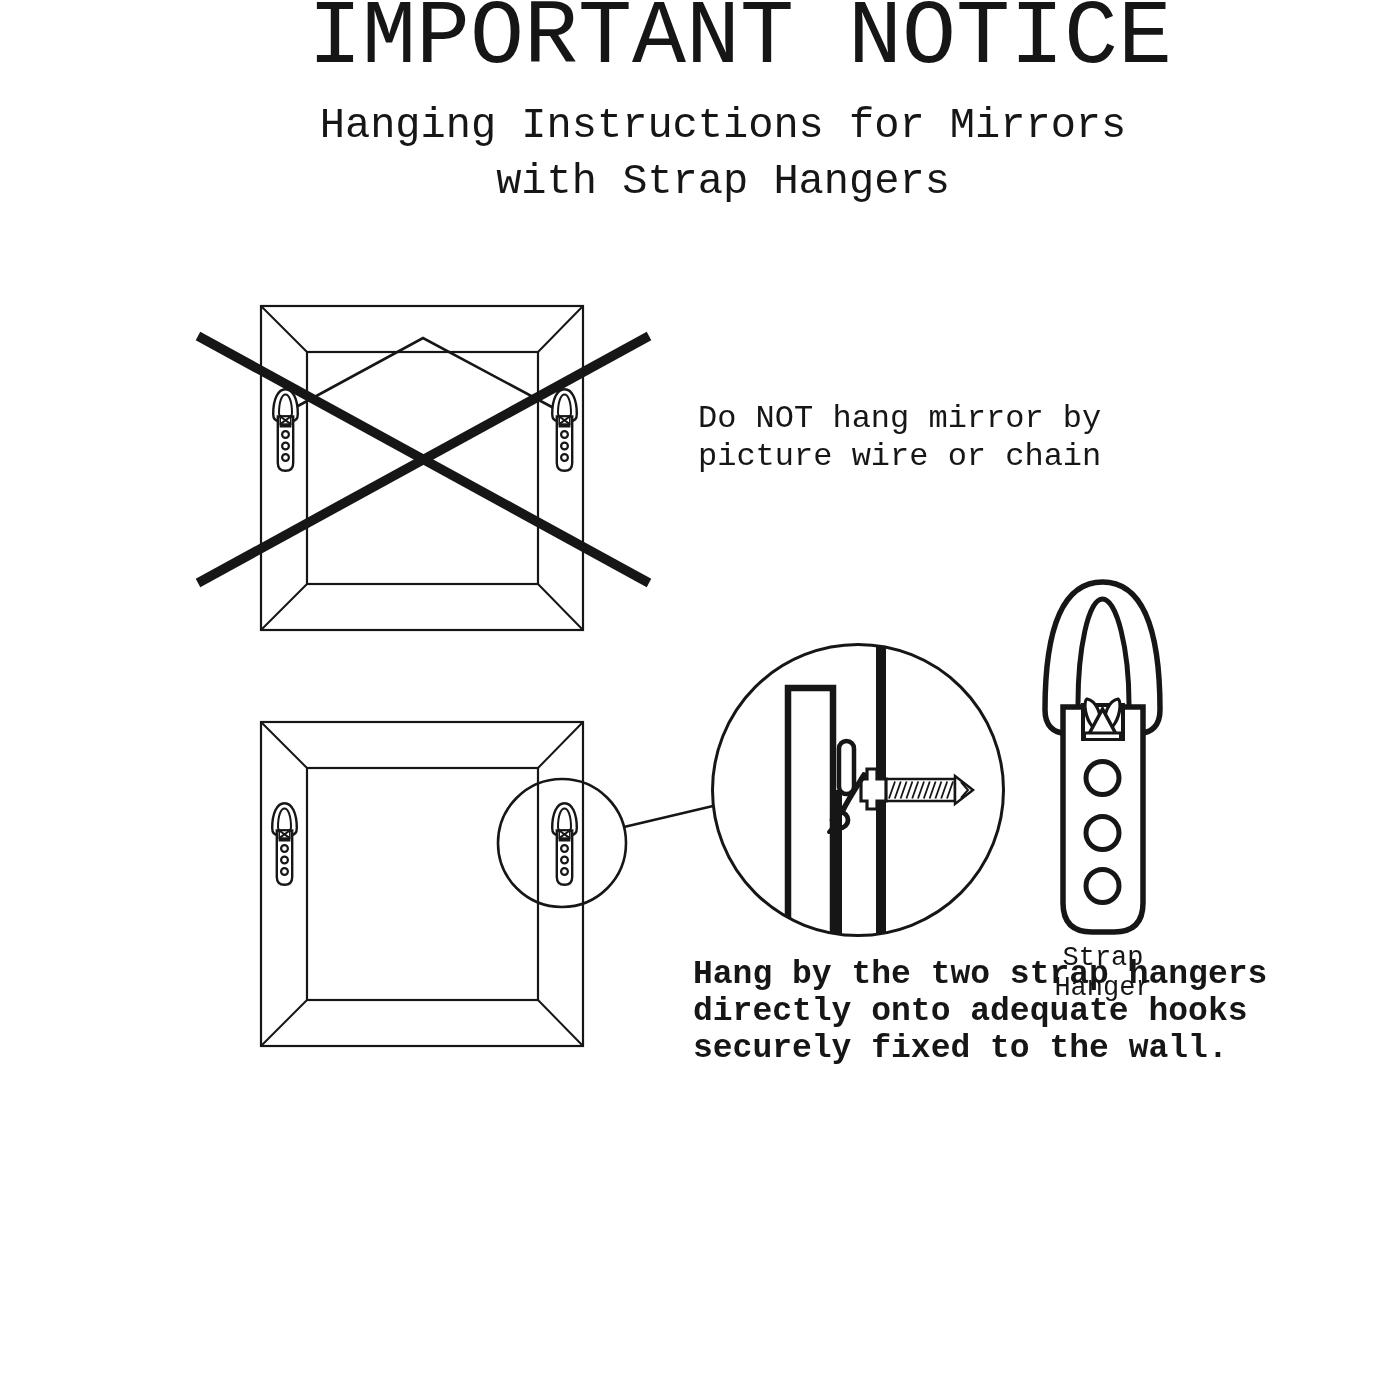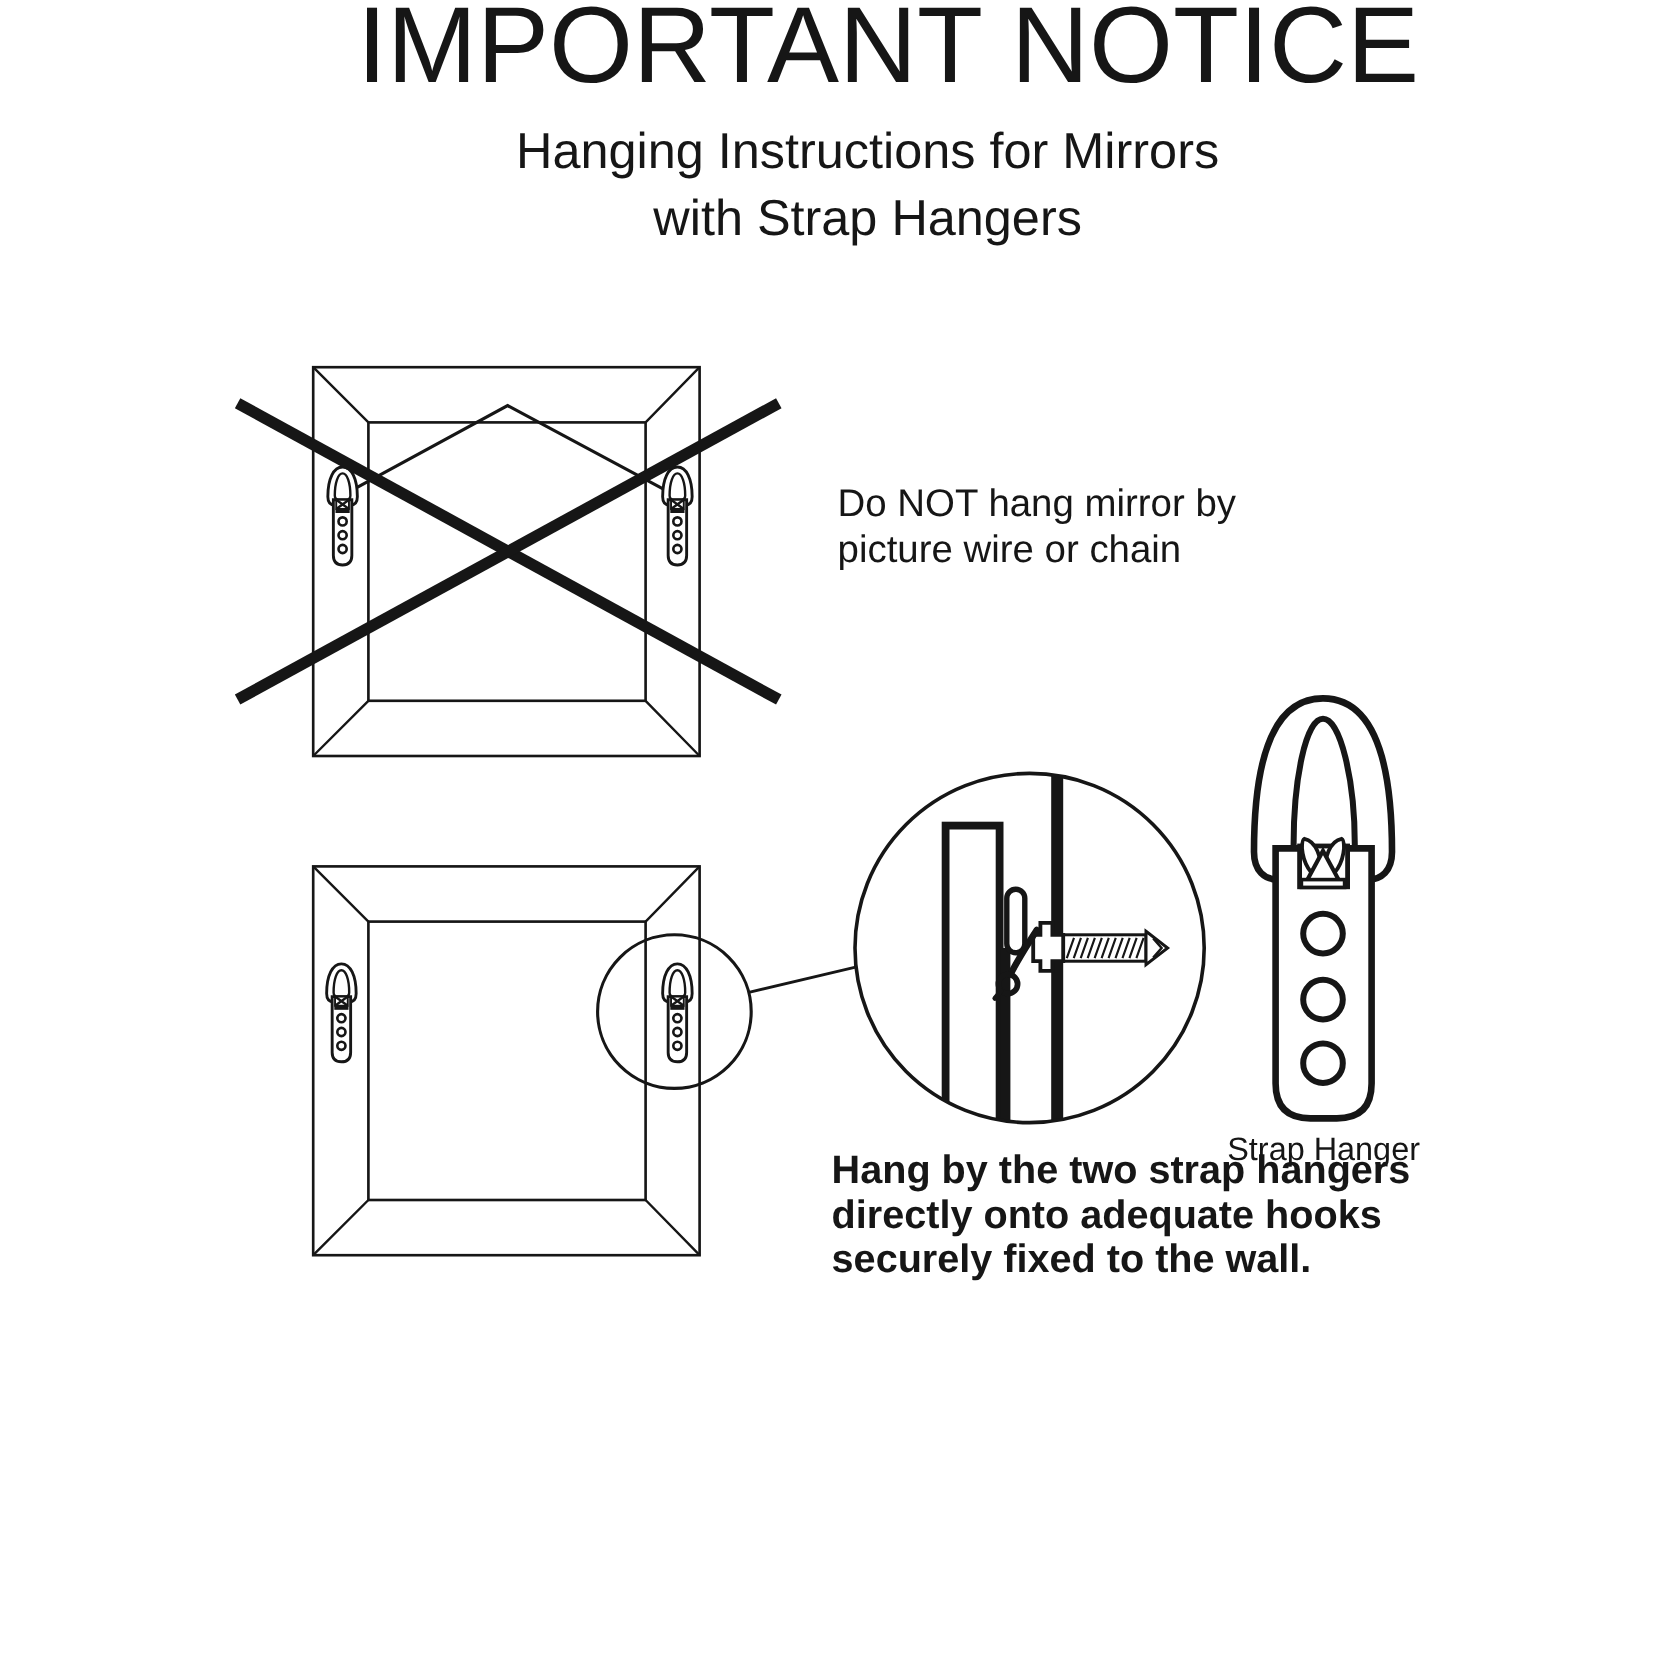--- a/index.html
+++ b/index.html
@@ -1,18 +1,18 @@
 <!DOCTYPE html>
 <html><head>
 <meta charset="utf-8">
 <style>
   html,body{margin:0;padding:0;background:#ffffff;}
   .canvas{
     position:relative;width:1392px;height:1392px;background:#ffffff;
-    font-family:Liberation Sans, sans-serif;color:#161616;overflow:hidden;
+    font-family:Liberation Mono, monospace;color:#161616;overflow:hidden;
   }
   .txt{position:absolute;white-space:pre-line;color:#161616;}
   .center{text-align:center;}
   .title{left:60px;top:-10px;width:1360px;font-size:90px;line-height:96px;font-weight:400;letter-spacing:0px;}
   .subtitle{left:54px;top:98px;width:1338px;font-size:42px;line-height:56px;font-weight:400;}
   .do-not{left:698px;top:400px;font-size:32px;line-height:38px;font-weight:400;}
   .hang-by{left:693px;top:956px;font-size:33px;line-height:37px;font-weight:700;}
   .damp{left:410px;top:1139px;font-size:33px;line-height:37px;font-weight:700;}
   .footer{left:70px;top:1343px;width:1322px;font-size:37px;line-height:42px;font-weight:700;}
   .strap-label{left:1008px;top:943px;width:190px;font-size:27px;line-height:30px;font-weight:400;}

